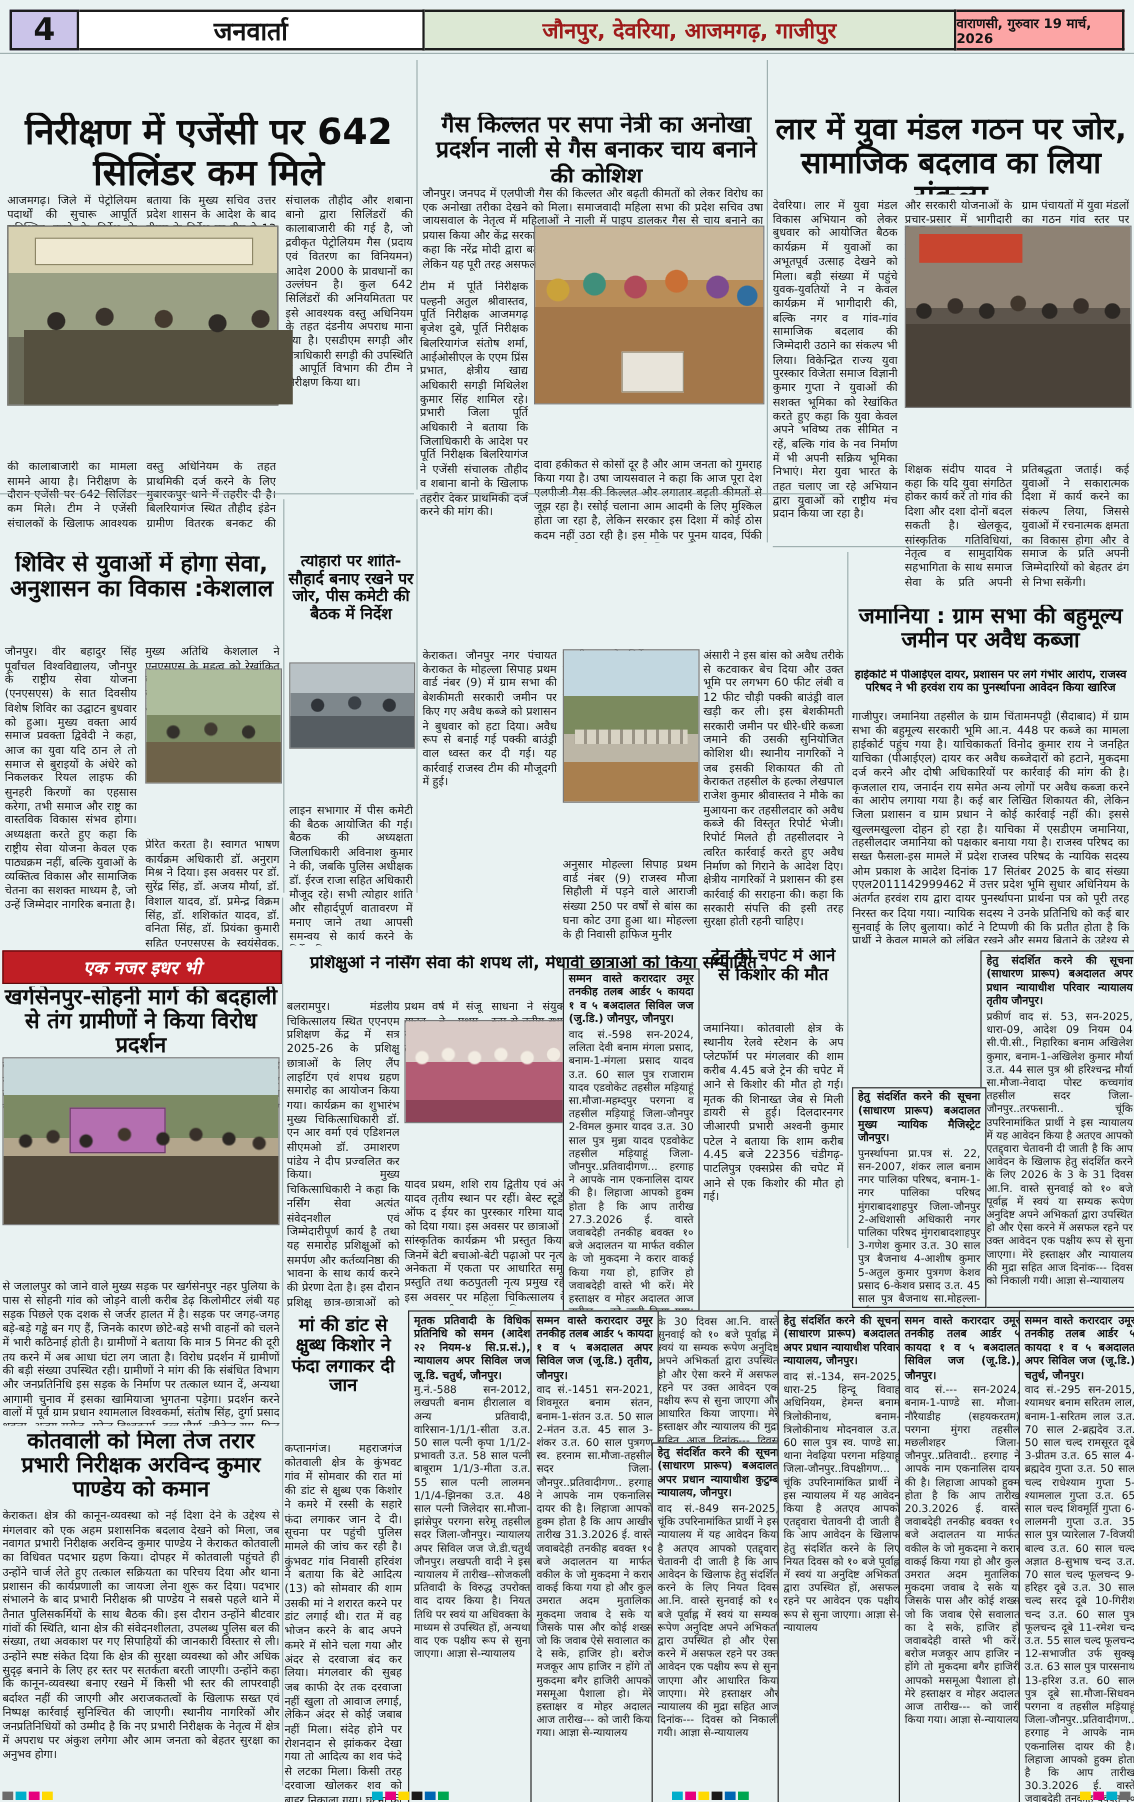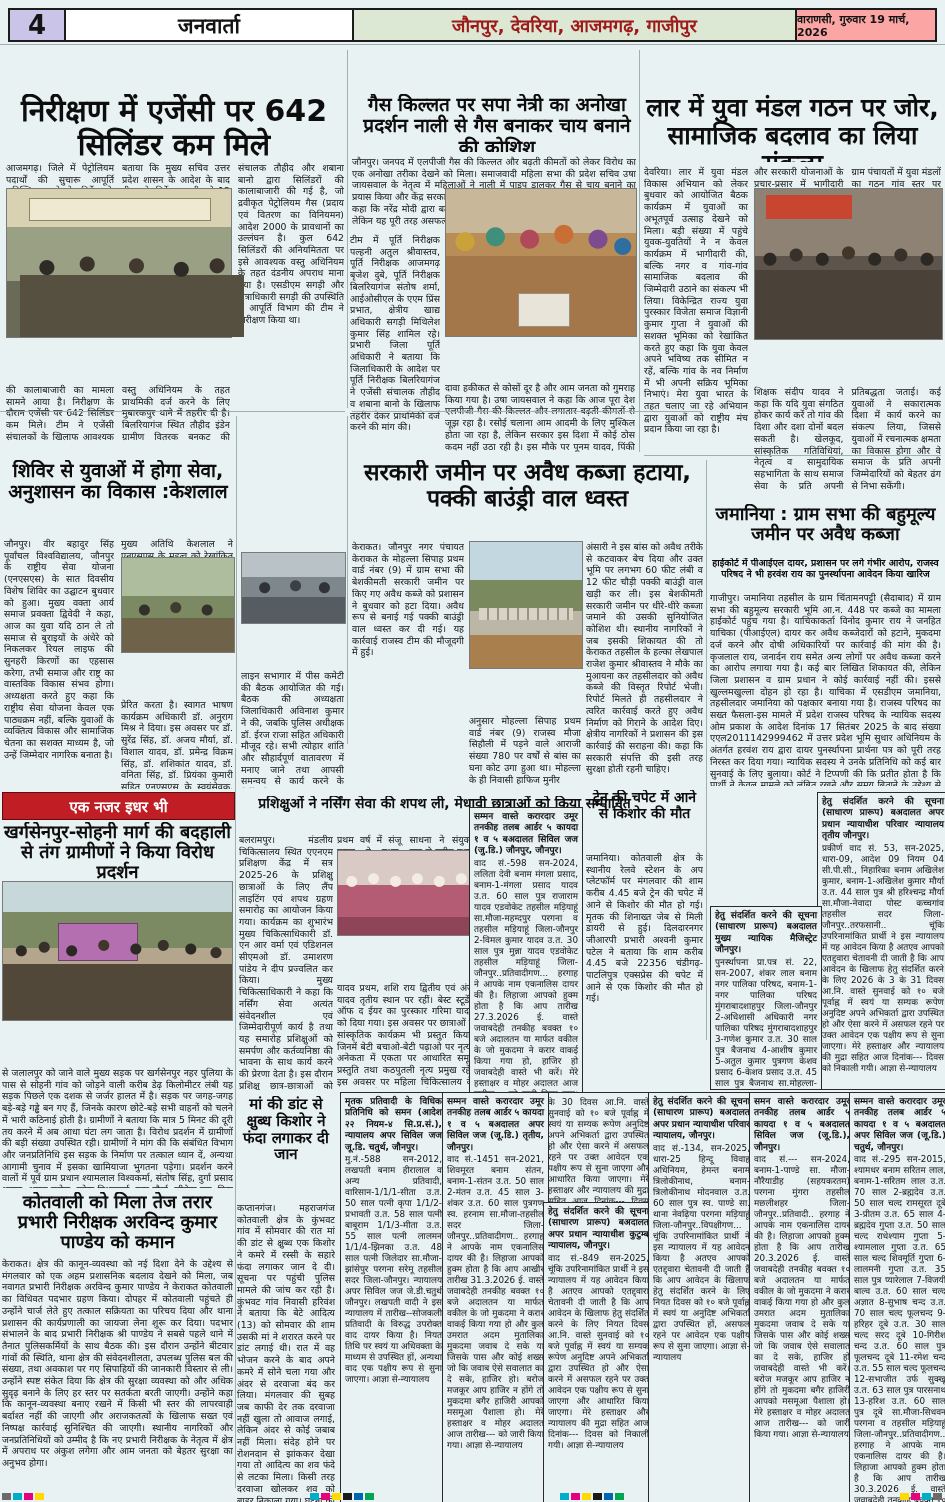--- a/index.html
+++ b/index.html
@@ -103,47 +103,47 @@
        background:linear-gradient(180deg,#aebd9d 0 40%,#7c8a64 40% 75%,#9b8a66 75% 100%);">
     <div style="position:absolute;left:0;top:36%;width:100%;height:64%;background:
       radial-gradient(circle at 20% 30%, #33302b 5px, transparent 6px),
       radial-gradient(circle at 48% 26%, #403a31 5px, transparent 6px),
       radial-gradient(circle at 76% 30%, #33302b 5px, transparent 6px),
       linear-gradient(180deg,transparent 0 44%,#6e6249 44% 100%);"></div>
   </div>
   <div class="abs body-txt" style="left:121px;top:655px;width:112px;height:90px;">प्रेरित करता है। स्वागत भाषण कार्यक्रम अधिकारी डॉ. अनुराग मिश्र ने दिया। इस अवसर पर डॉ. सुरेंद्र सिंह, डॉ. अजय मौर्या, डॉ. विशाल यादव, डॉ. प्रमेन्द्र विक्रम सिंह, डॉ. शशिकांत यादव, डॉ. वनिता सिंह, डॉ. प्रियंका कुमारी सहित एनएसएस के स्वयंसेवक, मनीष यादव, रवि कुमार, अमित यादव, आलोक मिश्र, शंभू चौरसिया, सौरभ यादव, सिद्धार्थ यादव आदि मौजूद रहे।</div>
 
   <div class="rule-v" style="left:236px;top:416px;height:328px;"></div>
+  <div class="abs hl" style="left:240px;top:418px;width:105px;height:66px;font-size:13px;">त्योहारों पर शांति-सौहार्द बनाए रखने पर जोर, पीस कमेटी की बैठक में निर्देश</div>
   <div class="photo" style="left:241px;top:552px;width:103px;height:70px;
        background:linear-gradient(180deg,#b9c2c6 0 35%,#7e878c 35% 100%);">
     <div style="position:absolute;left:0;top:30%;width:100%;height:70%;background:
       radial-gradient(circle at 22% 28%, #2f3338 5px, transparent 6px),
       radial-gradient(circle at 52% 24%, #3a4046 5px, transparent 6px),
       radial-gradient(circle at 80% 28%, #2f3338 5px, transparent 6px),
       linear-gradient(180deg,transparent 0 46%,#565d62 46% 100%);"></div>
   </div>
   <div class="abs body-txt" style="left:241px;top:626px;width:103px;height:118px;">लाइन सभागार में पीस कमेटी की बैठक आयोजित की गई। बैठक की अध्यक्षता जिलाधिकारी अविनाश कुमार ने की, जबकि पुलिस अधीक्षक डॉ. ईरज राजा सहित अधिकारी मौजूद रहे। सभी त्योहार शांति और सौहार्दपूर्ण वातावरण में मनाए जाने तथा आपसी समन्वय से कार्य करने के निर्देश दिए गए।</div>
 
   <div class="rule-v" style="left:347px;top:416px;height:328px;"></div>
-  <div class="abs hl" style="left:352px;top:416px;width:351px;height:76px;font-size:23px;">सरकारी जमीन पर अवैध कब्जा हटाया, पक्की बाउंड्री वाल ध्वस्त</div>
   <div class="abs body-txt" style="left:352px;top:497px;width:112px;height:248px;">केराकत। जौनपुर नगर पंचायत केराकत के मोहल्ला सिपाह प्रथम वार्ड नंबर (9) में ग्राम सभा की बेशकीमती सरकारी जमीन पर किए गए अवैध कब्जे को प्रशासन ने बुधवार को हटा दिया। अवैध रूप से बनाई गई पक्की बाउंड्री वाल ध्वस्त कर दी गई। यह कार्रवाई राजस्व टीम की मौजूदगी में हुई।</div>
   <div class="abs body-txt" style="left:469px;top:497px;width:112px;height:42px;">तहसीलदार के निर्देश पर कस्बा लेखपाल राजेश कुमार श्रीवास्तव की मौजूदगी में संपन्न हुई। प्राप्त जानकारी के</div>
   <div class="photo" style="left:469px;top:541px;width:112px;height:126px;
        background:linear-gradient(180deg,#c2d7e0 0 30%,#7b8a5e 30% 55%,#bcb6a6 55% 74%,#a97f4e 74% 100%);">
     <div style="position:absolute;left:8%;top:52%;width:84%;height:10%;background:repeating-linear-gradient(90deg,#d8d3c4 0 8px,#9a9486 8px 10px);"></div>
   </div>
-  <div class="abs body-txt" style="left:469px;top:671px;width:112px;height:88px;">अनुसार मोहल्ला सिपाह प्रथम वार्ड नंबर (9) राजस्व मौजा सिहौली में पड़ने वाले आराजी संख्या 780 पर वर्षों से बांस का घना कोट उगा हुआ था। मोहल्ला के ही निवासी हाफिज मुनीर</div>
+  <div class="abs body-txt" style="left:469px;top:671px;width:112px;height:88px;">अनुसार मोहल्ला सिपाह प्रथम वार्ड नंबर (9) राजस्व मौजा सिहौली में पड़ने वाले आराजी संख्या 250 पर वर्षों से बांस का घना कोट उगा हुआ था। मोहल्ला के ही निवासी हाफिज मुनीर</div>
   <div class="abs body-txt" style="left:586px;top:497px;width:117px;height:243px;">अंसारी ने इस बांस को अवैध तरीके से कटवाकर बेच दिया और उक्त भूमि पर लगभग 60 फीट लंबी व 12 फीट चौड़ी पक्की बाउंड्री वाल खड़ी कर ली। इस बेशकीमती सरकारी जमीन पर धीरे-धीरे कब्जा जमाने की उसकी सुनियोजित कोशिश थी। स्थानीय नागरिकों ने जब इसकी शिकायत की तो केराकत तहसील के हल्का लेखपाल राजेश कुमार श्रीवास्तव ने मौके का मुआयना कर तहसीलदार को अवैध कब्जे की विस्तृत रिपोर्ट भेजी। रिपोर्ट मिलते ही तहसीलदार ने त्वरित कार्रवाई करते हुए अवैध निर्माण को गिराने के आदेश दिए। क्षेत्रीय नागरिकों ने प्रशासन की इस कार्रवाई की सराहना की। कहा कि सरकारी संपत्ति की इसी तरह सुरक्षा होती रहनी चाहिए।</div>
 
   <div class="rule-v" style="left:706px;top:460px;height:580px;"></div>
   <div class="abs hl" style="left:710px;top:460px;width:231px;height:52px;font-size:18px;">जमानिया : ग्राम सभा की बहुमूल्य जमीन पर अवैध कब्जा</div>
   <div class="abs hl" style="left:710px;top:514px;width:231px;height:32px;font-size:9.4px;font-weight:700;">हाईकोर्ट में पीआईएल दायर, प्रशासन पर लगे गंभीर आरोप, राजस्व परिषद ने भी हरवंश राय का पुनर्स्थापना आवेदन किया खारिज</div>
   <div class="abs body-txt" style="left:710px;top:548px;width:231px;height:194px;">गाजीपुर। जमानिया तहसील के ग्राम चिंतामनपट्टी (सैदाबाद) में ग्राम सभा की बहुमूल्य सरकारी भूमि आ.न. 448 पर कब्जे का मामला हाईकोर्ट पहुंच गया है। याचिकाकर्ता विनोद कुमार राय ने जनहित याचिका (पीआईएल) दायर कर अवैध कब्जेदारों को हटाने, मुकदमा दर्ज करने और दोषी अधिकारियों पर कार्रवाई की मांग की है। कृजलाल राय, जनार्दन राय समेत अन्य लोगों पर अवैध कब्जा करने का आरोप लगाया गया है। कई बार लिखित शिकायत की, लेकिन जिला प्रशासन व ग्राम प्रधान ने कोई कार्रवाई नहीं की। इससे खुल्लमखुल्ला दोहन हो रहा है। याचिका में एसडीएम जमानिया, तहसीलदार जमानिया को पक्षकार बनाया गया है। राजस्व परिषद का सख्त फैसला-इस मामले में प्रदेश राजस्व परिषद के न्यायिक सदस्य ओम प्रकाश के आदेश दिनांक 17 सितंबर 2025 के बाद संख्या एएल2011142999462 में उत्तर प्रदेश भूमि सुधार अधिनियम के अंतर्गत हरवंश राय द्वारा दायर पुनर्स्थापना प्रार्थना पत्र को पूरी तरह निरस्त कर दिया गया। न्यायिक सदस्य ने उनके प्रतिनिधि को कई बार सुनवाई के लिए बुलाया। कोर्ट ने टिप्पणी की कि प्रतीत होता है कि प्रार्थी ने केवल मामले को लंबित रखने और समय बिताने के उद्देश्य से ही वह आवेदन दायर किया था। इसलिए पैरवी के अभाव में पुनर्स्थापना प्रार्थना पत्र खारिज कर दिया गया। यदि कोई स्थगन आदेश हो तो उसे भी निरस्त किया गया। ग्रामीणों में उम्मीद-स्थानीय ग्रामीणों का कहना है कि हाईकोर्ट के सख्त निर्देश और राजस्व परिषद के हालिया फैसले के बाद प्रशासन मजबूरी में</div>
 
-  <div class="abs banner" style="left:2px;top:748px;width:231px;height:26px;font-size:15px;">
+  <div class="abs banner" style="left:2px;top:748px;width:231px;height:26px;font-size:15px;font-style:italic;">
     <span>एक नजर इधर भी</span>
   </div>
   <div class="abs hl" style="left:2px;top:778px;width:231px;height:58px;font-size:18px;">खर्गसेनपुर-सोहनी मार्ग की बदहाली से तंग ग्रामीणों ने किया विरोध प्रदर्शन</div>
   <div class="abs body-txt" style="left:2px;top:839px;width:231px;height:40px;">केराकत। जौनपुर पिछले दस वर्षों से खराब सड़क की मार झेल रहे ग्रामीणों का बुधवार को धैर्य जवाब दे गया। भारी संख्या में ग्रामीण बैनर लेकर खर्गसेनपुर-सोहनी सड़क मार्ग पर उतर आए और सड़क निर्माण की मांग को लेकर जोरदार विरोध प्रदर्शन किया। इस दौरान ग्रामीणों ने रोड नहीं तो वोट नहीं के नारे लगाकर प्रशासन व जनप्रतिनिधियों को चेतावनी दी। थानागद्दी</div>
   <div class="photo" style="left:2px;top:881px;width:229px;height:138px;
        background:linear-gradient(180deg,#c7d8da 0 22%,#7c8a64 22% 48%,#b3a68c 48% 100%);">
     <div style="position:absolute;left:24%;top:30%;width:34%;height:26%;background:#b46fb0;border:1px solid #6d3f6a;"></div>
     <div style="position:absolute;left:0;top:34%;width:100%;height:66%;background:
       radial-gradient(circle at 8% 24%, #2c2824 5px, transparent 6px),
       radial-gradient(circle at 18% 20%, #38302a 5px, transparent 6px),

